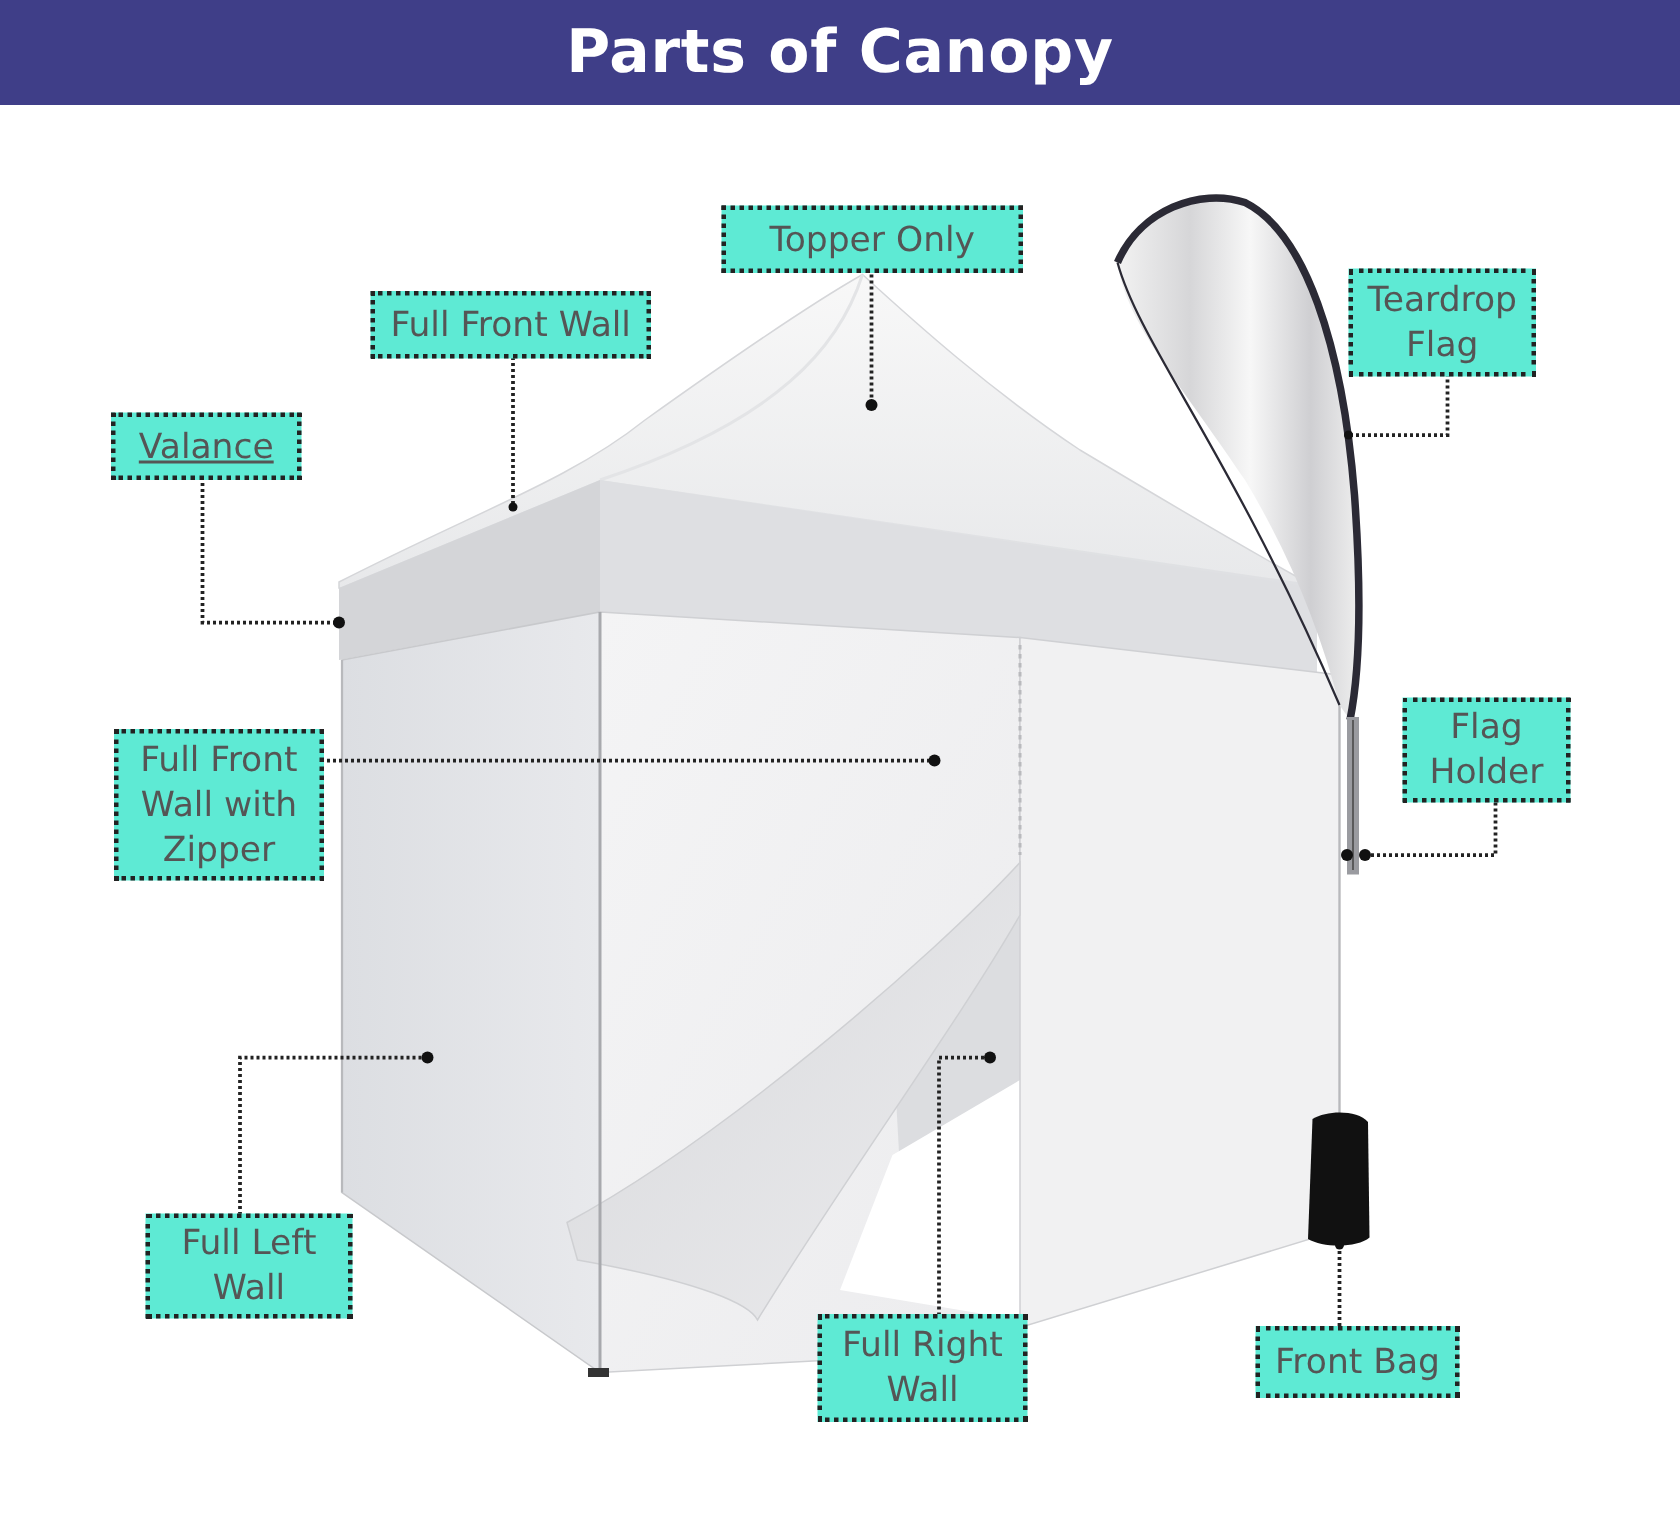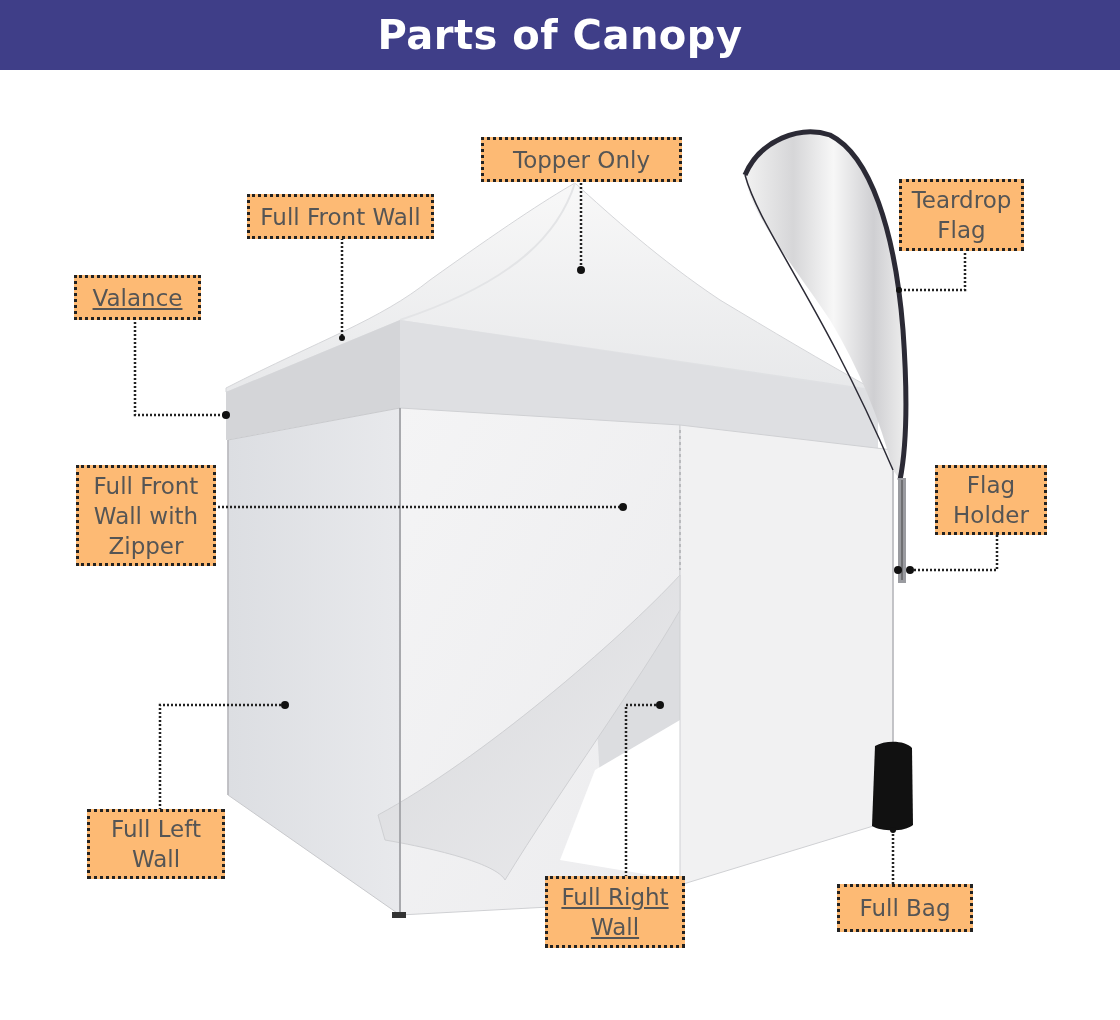--- a/index.html
+++ b/index.html
@@ -14,21 +14,21 @@
       display: flex; align-items: center; justify-content: center;
     }
     .header h1 {
       margin: 0; color: #ffffff; font-size: 40px; font-weight: bold;
       letter-spacing: 0.5px;
     }
     .art { position: absolute; left: 0; top: 0; width: 1120px; height: 1020px; }
     .label {
       position: absolute; box-sizing: border-box;
       border: 3px dotted #222222;
-      background: #fdba74;
+      background: #5eead4;
       color: #555555; font-size: 23px; line-height: 30px;
       text-align: center; white-space: pre-line;
       display: flex; align-items: center; justify-content: center;
     }
   </style>
 </head>
 <body>
 
 <div class="header">
   <h1>Parts of Canopy</h1>
@@ -132,22 +132,22 @@
     <circle cx="660" cy="705" r="4"></circle>
     <circle cx="893" cy="830" r="3"></circle>
   </g>
 </svg>
 
 <div class="label" style="left:481px;top:137px;width:201px;height:45px;">Topper Only</div>
 <div class="label" style="left:247px;top:194px;width:187px;height:45px;">Full Front Wall</div>
 <div class="label" style="left:74px;top:275px;width:127px;height:45px;text-decoration:underline;">Valance</div>
 <div class="label" style="left:899px;top:134px;width:125px;height:72px;margin-top:45px;">Teardrop
 Flag</div>
-<div class="label" style="left:76px;top:465px;width:140px;height:101px;">Full Front
+<div class="label" style="left:76px;top:486px;width:140px;height:101px;">Full Front
 Wall with
 Zipper</div>
 <div class="label" style="left:935px;top:465px;width:112px;height:70px;">Flag
 Holder</div>
-<div class="label" style="left:87px;top:809px;width:138px;height:70px;">Full Left
+<div class="label" style="left:97px;top:809px;width:138px;height:70px;">Full Left
 Wall</div>
-<div class="label" style="left:545px;top:876px;width:140px;height:72px;text-decoration:underline;">Full Right
+<div class="label" style="left:545px;top:876px;width:140px;height:72px;">Full Right
 Wall</div>
-<div class="label" style="left:837px;top:884px;width:136px;height:48px;">Full Bag</div>
+<div class="label" style="left:837px;top:884px;width:136px;height:48px;">Front Bag</div>
 
 </body></html>

